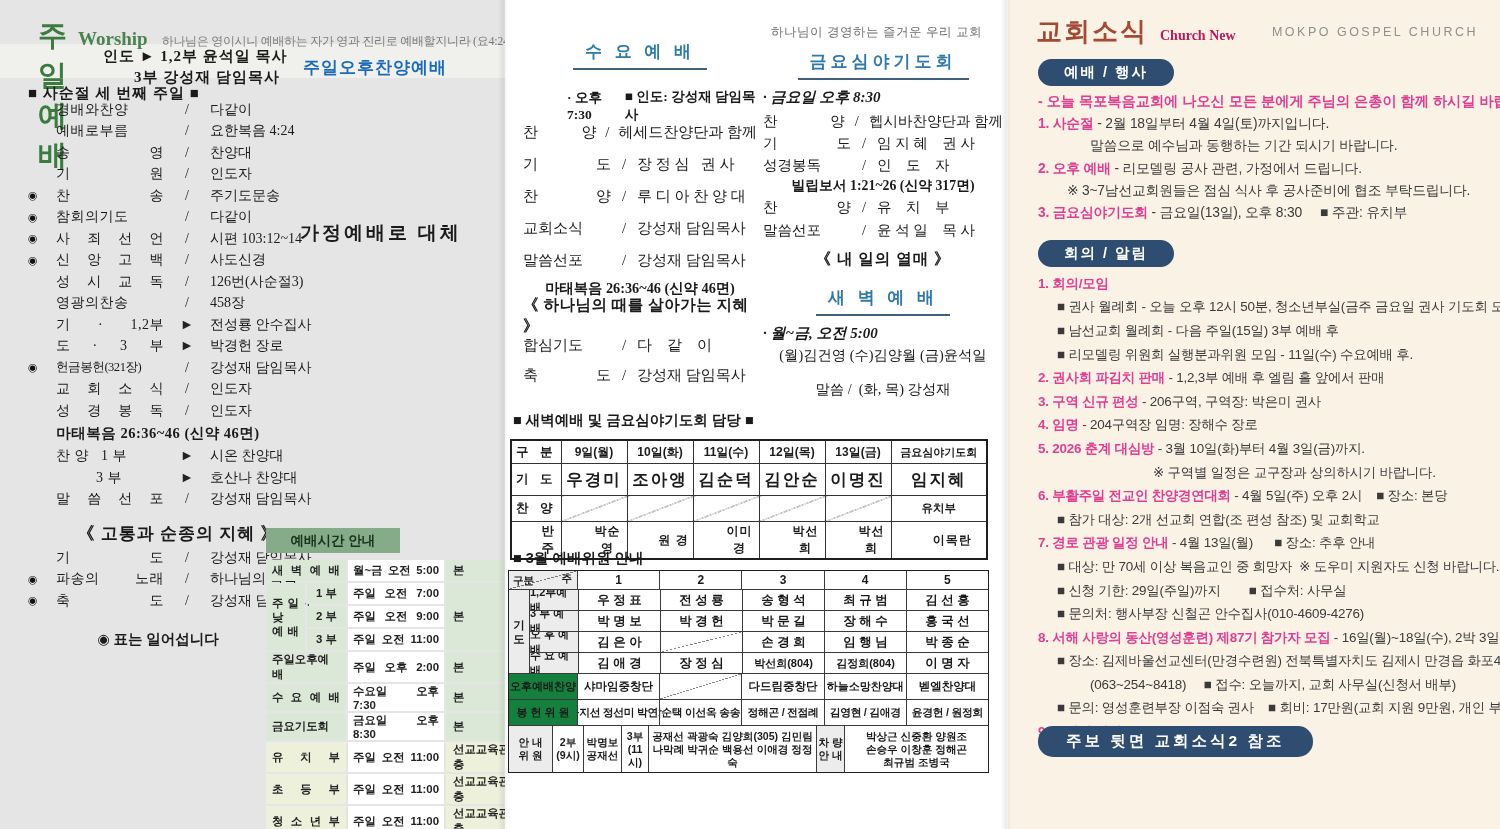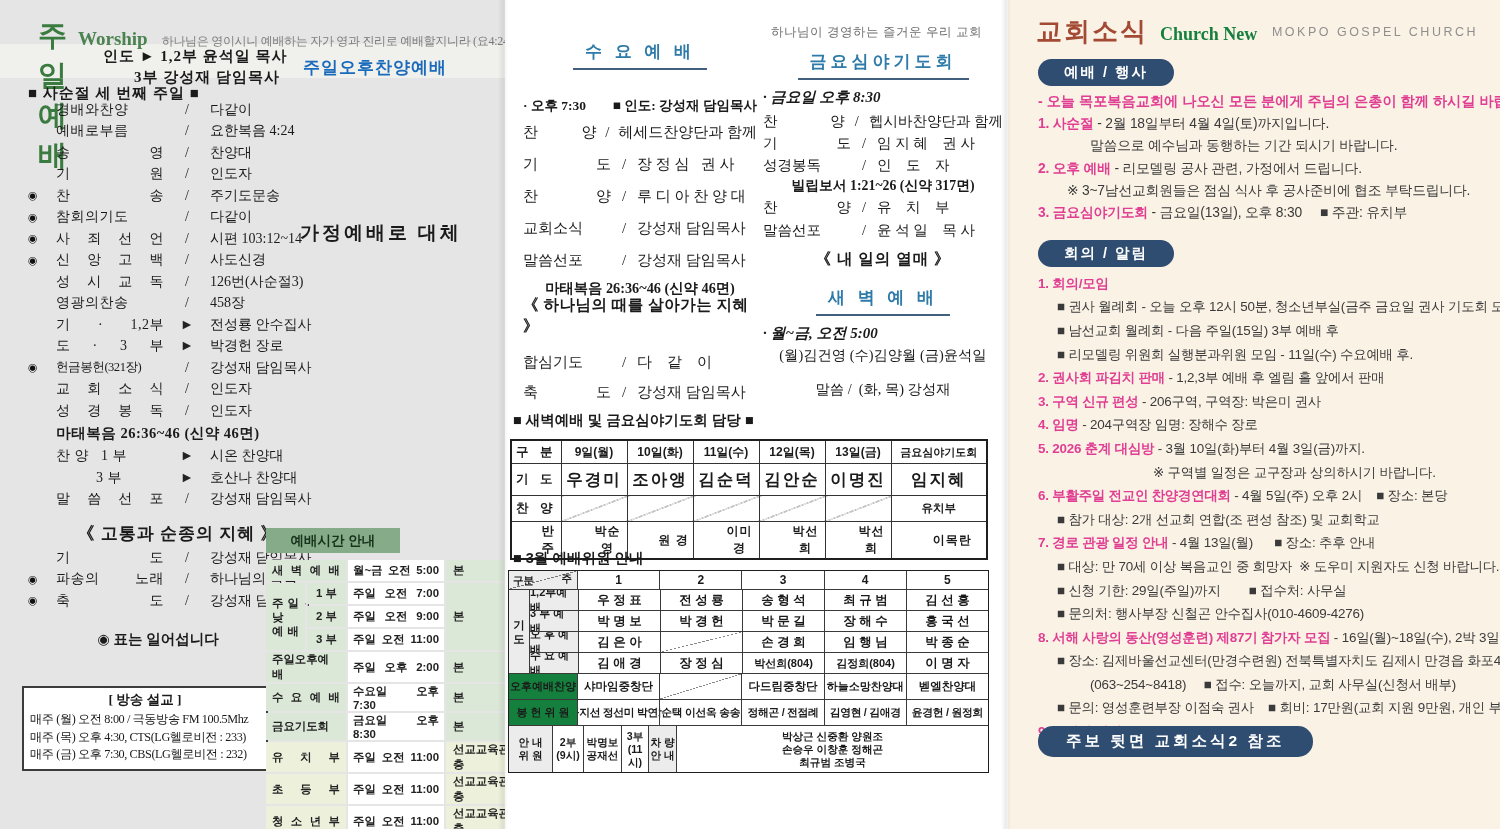--- a/index.html
+++ b/index.html
@@ -52,21 +52,21 @@
   .sched td.y{background:#edf0db;}
   .sched td.nm{white-space:pre-line;line-height:14px;}
   .sched td.sb{text-align:center;text-align-last:center;}
   
   .mp-verse{position:absolute;right:26px;top:24px;font-size:12.5px;color:#6d6d6d;
             font-family:"Liberation Sans",sans-serif;letter-spacing:0.5px;}
   .blk-title{margin:0 auto;width:fit-content;font-size:17px;font-weight:800;color:#2e7ba9;letter-spacing:4px;
              padding:0 12px 5px 12px;border-bottom:2.5px solid #40607e;font-family:"Liberation Sans",sans-serif;height:23px;box-sizing:content-box;}
   .wed{position:absolute;left:18px;top:40px;width:234px;}
   .winfo{margin-top:26px;height:20px;display:flex;justify-content:space-between;align-items:center;
-         font-size:13.5px;font-weight:700;}
+         font-size:13.5px;font-weight:700;margin-left:44px;}
   .mrow{height:32px;display:flex;align-items:center;font-size:15px;}
   .ml{width:88px;text-align:justify;text-align-last:justify;}
   .ms{width:26px;text-align:center;}
   .mv{white-space:pre;}
   .mscript{height:24px;display:flex;align-items:center;justify-content:center;font-weight:700;font-size:14.3px;}
   .msermon{margin-top:2px;height:28px;display:flex;align-items:center;justify-content:center;
            font-weight:800;font-size:15.5px;letter-spacing:0.5px;}
   .wrow2{height:30px;display:flex;align-items:center;font-size:15px;}
   .fri{position:absolute;left:258px;top:50px;width:240px;}
   .finfo{margin-top:8px;height:20px;text-align:left;font-size:15px;font-weight:700;font-style:italic;}
@@ -111,21 +111,21 @@
   .dcell{flex:1;font-size:12.5px;font-weight:600;white-space:pre;}
   .dcell.sm{font-size:10.8px;letter-spacing:-0.3px;}
   .chrow{height:25px;}
   .ofrow{height:25px;}
   .girow{height:46px;}
   .gc{font-size:10.6px;font-weight:600;white-space:pre-line;line-height:13px;text-align:center;}
   .gc.gray{background:#ececec;font-weight:800;}
   
   .np-head{position:absolute;left:28px;top:14px;display:flex;align-items:baseline;}
   .np-title{font-size:26px;font-weight:800;color:#a34a35;letter-spacing:2px;}
-  .np-title-en{font-size:18px;color:#15803d;margin-left:12px;font-weight:600;}
+  .np-title-en{font-size:14px;color:#be185d;margin-left:12px;font-weight:600;}
   .np-church{position:absolute;right:22px;top:25px;font-size:12.5px;color:#8f8f8f;letter-spacing:2.5px;
              font-family:"Liberation Sans",sans-serif;}
   .pill{position:absolute;background:#2e4d70;color:#fff;font-weight:700;font-size:14.5px;letter-spacing:2px;
         padding:4px 26px;border-radius:15px;font-family:"Liberation Sans",sans-serif;white-space:pre;}
   .np-greet{position:absolute;left:30px;top:92px;width:440px;color:#e03e92;font-weight:800;font-size:14.2px;
             font-family:"Liberation Sans",sans-serif;white-space:pre;}
   .nlist{position:absolute;left:30px;font-family:"Liberation Sans","DejaVu Sans",sans-serif;color:#3a3a3a;}
   .ln{display:flex;align-items:center;white-space:pre;font-size:13.4px;letter-spacing:-0.2px;}
   .nlist1 .ln{height:22.3px;font-size:13.8px;}
   .nlist2 .ln{height:23.6px;}
@@ -283,26 +283,20 @@
           <span class="om">◉</span>
           <span class="ol">축 도</span>
           <span class="os">/</span>
           <span class="ov">강성재 담임목사</span>
         </div>
     </div>
 
     <div class="lp-home">가정예배로 대체</div>
     <div class="lp-stand">◉ 표는 일어섭니다</div>
 
-    <div class="lp-bc">
-      <div class="lp-bc-title">[ 방송 설교 ]</div>
-      <div class="lp-bc-line">매주 (월) 오전 8:00 / 극동방송 FM 100.5Mhz</div>
-      <div class="lp-bc-line">매주 (목) 오후 4:30, CTS(LG헬로비전 : 233)</div>
-      <div class="lp-bc-line">매주 (금) 오후 7:30, CBS(LG헬로비전 : 232)</div>
-    </div>
 
     <div class="sched-head">예배시간 안내</div>
     <table class="sched">
       <tbody>
           <tr>
         <td class="c g" colspan="2" style="width:68px">새 벽 예 배</td>
         <td class="t" style="width:86px"><span>월~금</span> <span>오전 5:00</span></td>
         <td class="p g" style="width:70px">본 당</td>
       </tr>
       <tr>
@@ -387,21 +381,21 @@
             <span class="mv">강성재 담임목사</span>
           </div>
         <div class="mrow">
             <span class="ml">말씀선포</span>
             <span class="ms">/</span>
             <span class="mv">강성재 담임목사</span>
           </div>
       </div>
       <div class="mscript">마태복음 26:36~46 (신약 46면)</div>
       <div class="msermon">《 하나님의 때를 살아가는 지혜 》</div>
-      <div style="margin-top:17px;">
+      <div style="margin-top:0;">
         <div class="wrow2">
             <span class="ml">합심기도</span>
             <span class="ms">/</span>
             <span class="mv">다    같    이</span>
           </div>
         <div class="wrow2">
             <span class="ml">축 도</span>
             <span class="ms">/</span>
             <span class="mv">강성재 담임목사</span>
           </div>
@@ -571,20 +565,22 @@
       </div>
       <div class="t2r girow">
         <div class="t2c gc gray" style="width:43px">안 내
 위 원</div>
         <div class="t2c gc" style="width:31px">2부
 (9시)</div>
         <div class="t2c gc" style="width:38px">박명보
 공재선</div>
         <div class="t2c gc" style="width:27px">3부
 (11시)</div>
+        <div class="t2c gc" style="width:168px">공재선 곽광숙 김양희(305) 김민림
+나막례 박귀순 백용선 이애경 정정숙</div>
         <div class="t2c gc gray" style="width:28px">차 량
 안 내</div>
         <div class="t2c gc" style="flex:1">박상근 신중환 양원조
 손승우 이창훈 정해곤
 최규범 조병국</div>
       </div>
     </div>
   </section>
 
   <section class="panel-right">

